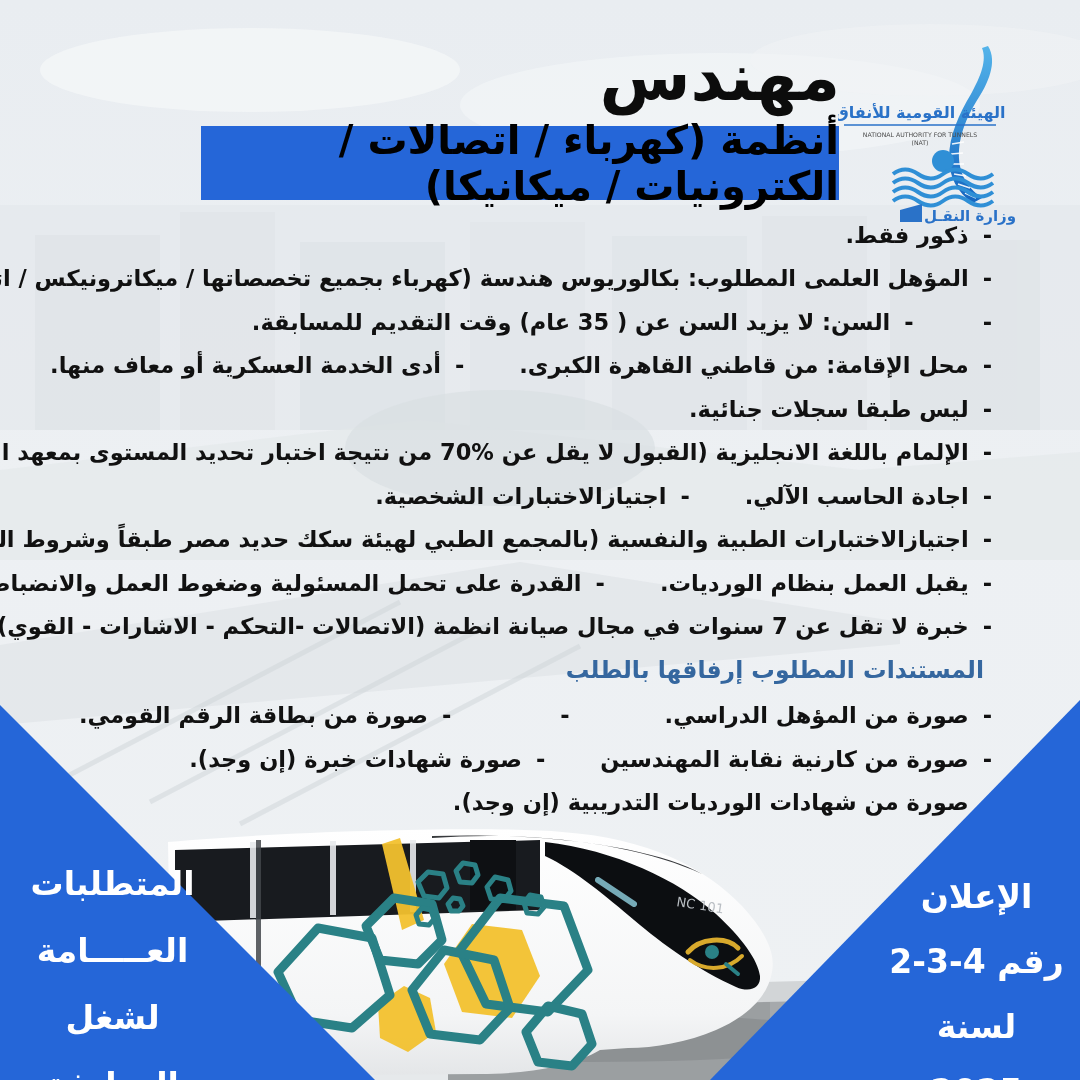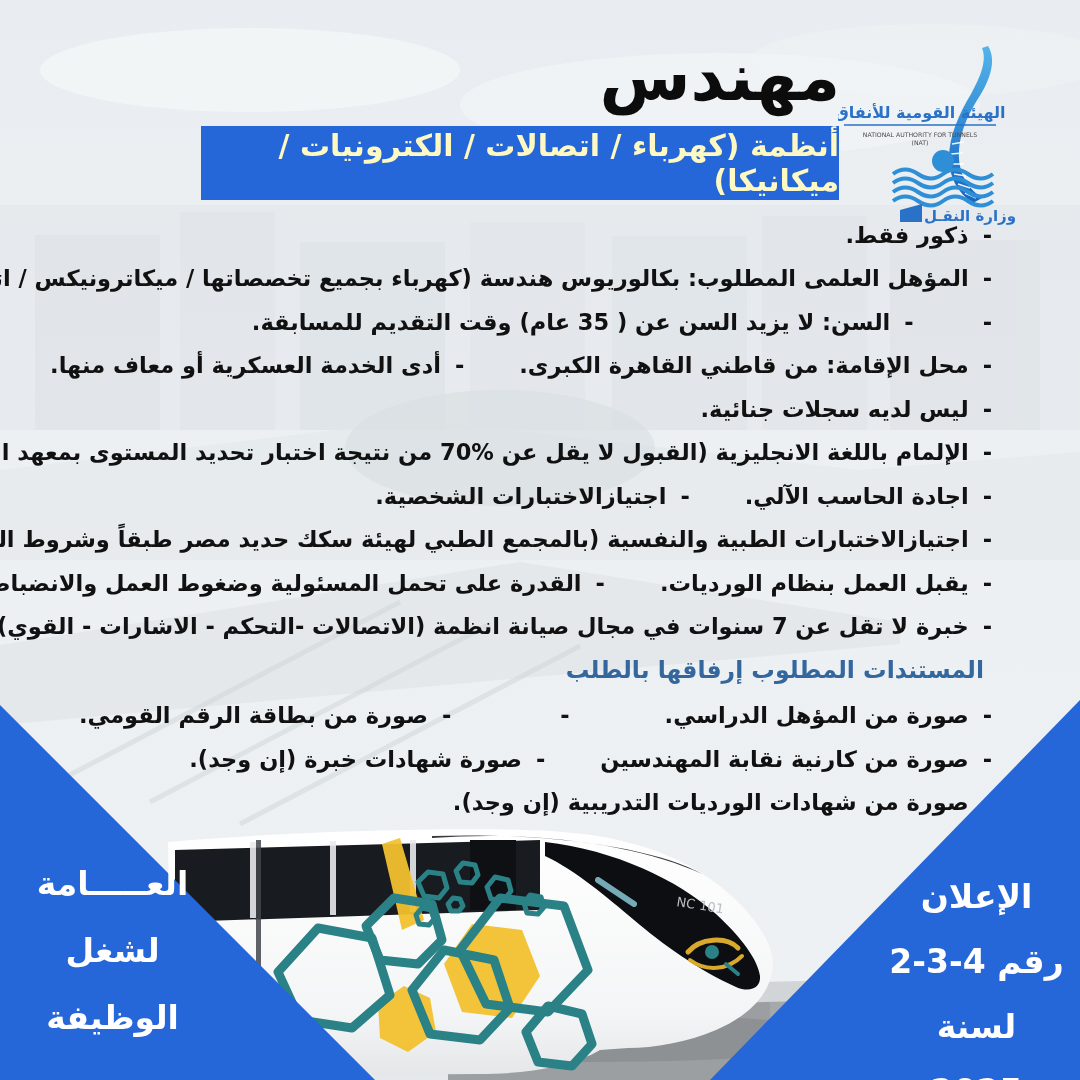--- a/index.html
+++ b/index.html
@@ -14,23 +14,23 @@
   .tri-svg{z-index:3; pointer-events:none;}
 
   
   .title{
     position:absolute; top:40px; left:200px; width:640px; z-index:2;
     font-size:66px; font-weight:800; color:#0c0c0c;
     direction:rtl; line-height:1.15;
   }
   .banner{
     position:absolute; top:126px; left:201px; width:638px; height:74px; z-index:2;
-    background:#2566d8; color:#fef9c3; direction:rtl;
+    background:#2566d8; color:#000000; direction:rtl;
     display:flex; align-items:center; justify-content:center;
-    font-size:30px; font-weight:700;
+    font-size:40px; font-weight:700;
   }
   .logo{position:absolute; top:44px; right:10px; width:232px; height:190px; z-index:2;}
 
   
   .content{
     position:absolute; top:222px; right:88px; left:40px; z-index:2;
     direction:rtl; text-align:right; color:#111111;
   }
   .req-line{
     display:flex; align-items:flex-start;
@@ -204,21 +204,21 @@
           <span class="seg">السن: لا يزيد السن عن ( 35 عام) وقت التقديم للمسابقة.</span>
         </div>
         <div class="req-line">
           <span class="dash">-</span>
           <span class="seg">محل الإقامة: من قاطني القاهرة الكبرى.</span>
           <span class="dash">-</span>
           <span class="seg">أدى الخدمة العسكرية أو معاف منها.</span>
         </div>
         <div class="req-line">
           <span class="dash">-</span>
-          <span class="seg">ليس لديه سجلات جنائية.</span>
+          <span class="seg">ليس طبقا سجلات جنائية.</span>
         </div>
         <div class="req-line">
           <span class="dash">-</span>
           <span class="seg">الإلمام باللغة الانجليزية (القبول لا يقل عن %70 من نتيجة اختبار تحديد المستوى بمعهد اللغات التابع للقوات المسلحة).</span>
         </div>
         <div class="req-line">
           <span class="dash">-</span>
           <span class="seg">اجادة الحاسب الآلي.</span>
           <span class="dash">-</span>
           <span class="seg">اجتيازالاختبارات الشخصية.</span>
@@ -259,20 +259,21 @@
         </div>
       </div>
   </div>
 
   <svg class="layer tri-svg" viewBox="0 0 1080 1080" aria-hidden="true">
     <polygon points="0,705 375,1080 0,1080" fill="#2566d8"></polygon>
     <polygon points="1080,700 1080,1080 710,1080" fill="#2566d8"></polygon>
   </svg>
 
   <div class="corner-left-text">
+    <div>المتطلبات</div>
     <div>العـــــامة</div>
     <div>لشغل الوظيفة</div>
   </div>
   <div class="corner-right-text">
     <div>الإعلان</div>
     <div>رقم 4-3-2</div>
     <div>لسنة 2025</div>
   </div>
 
 </div>

